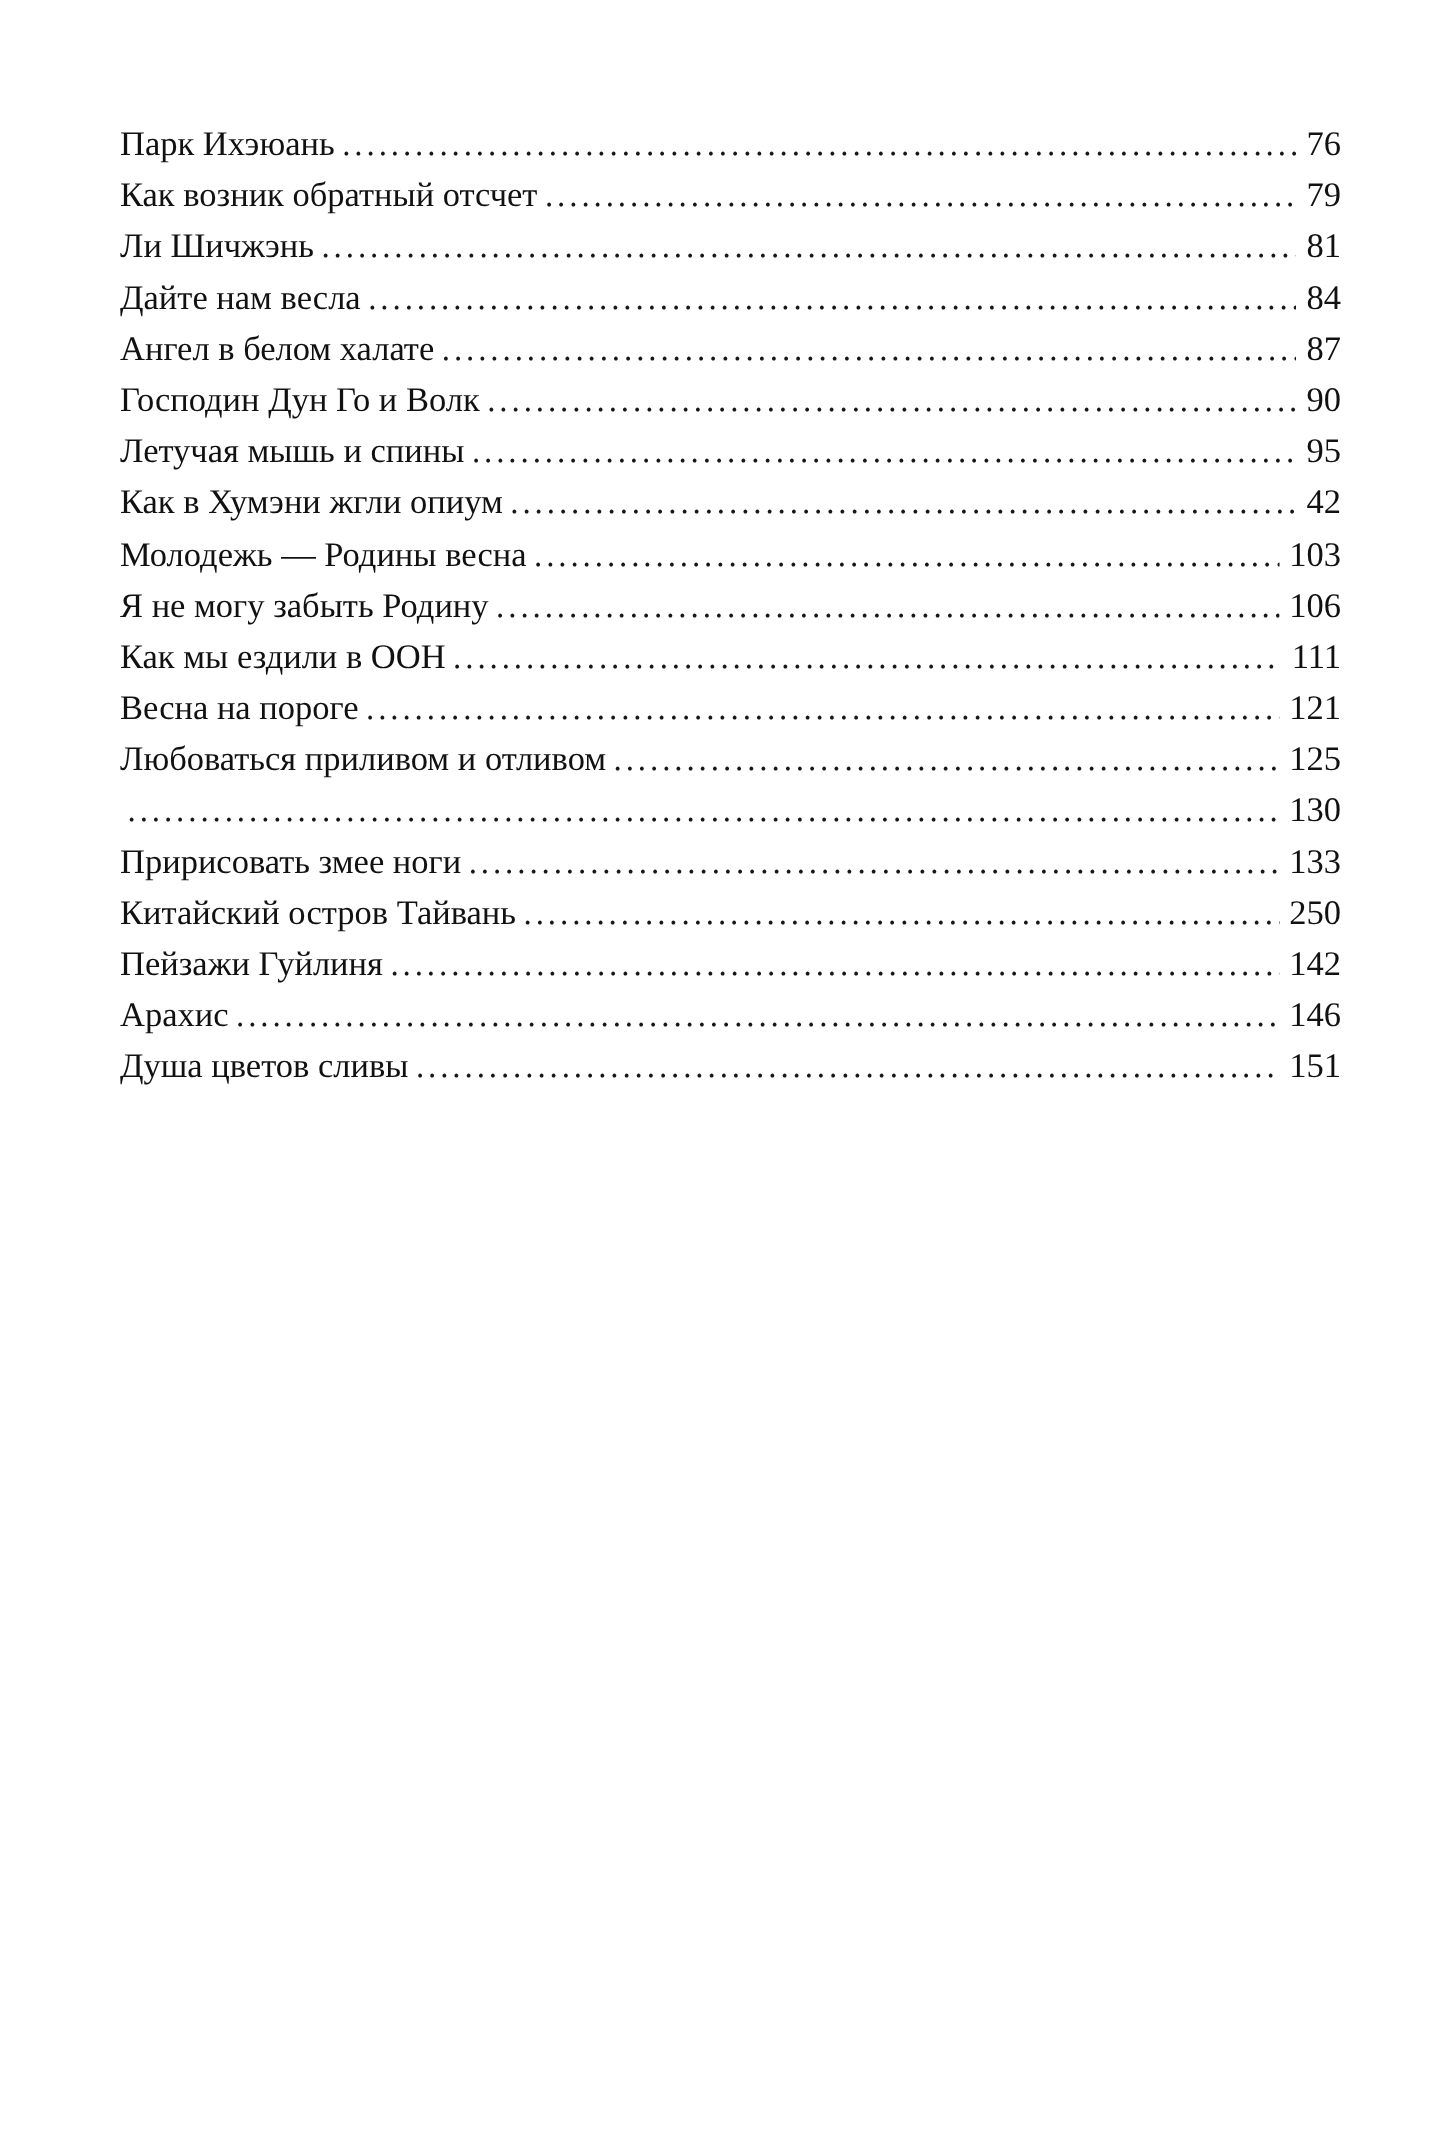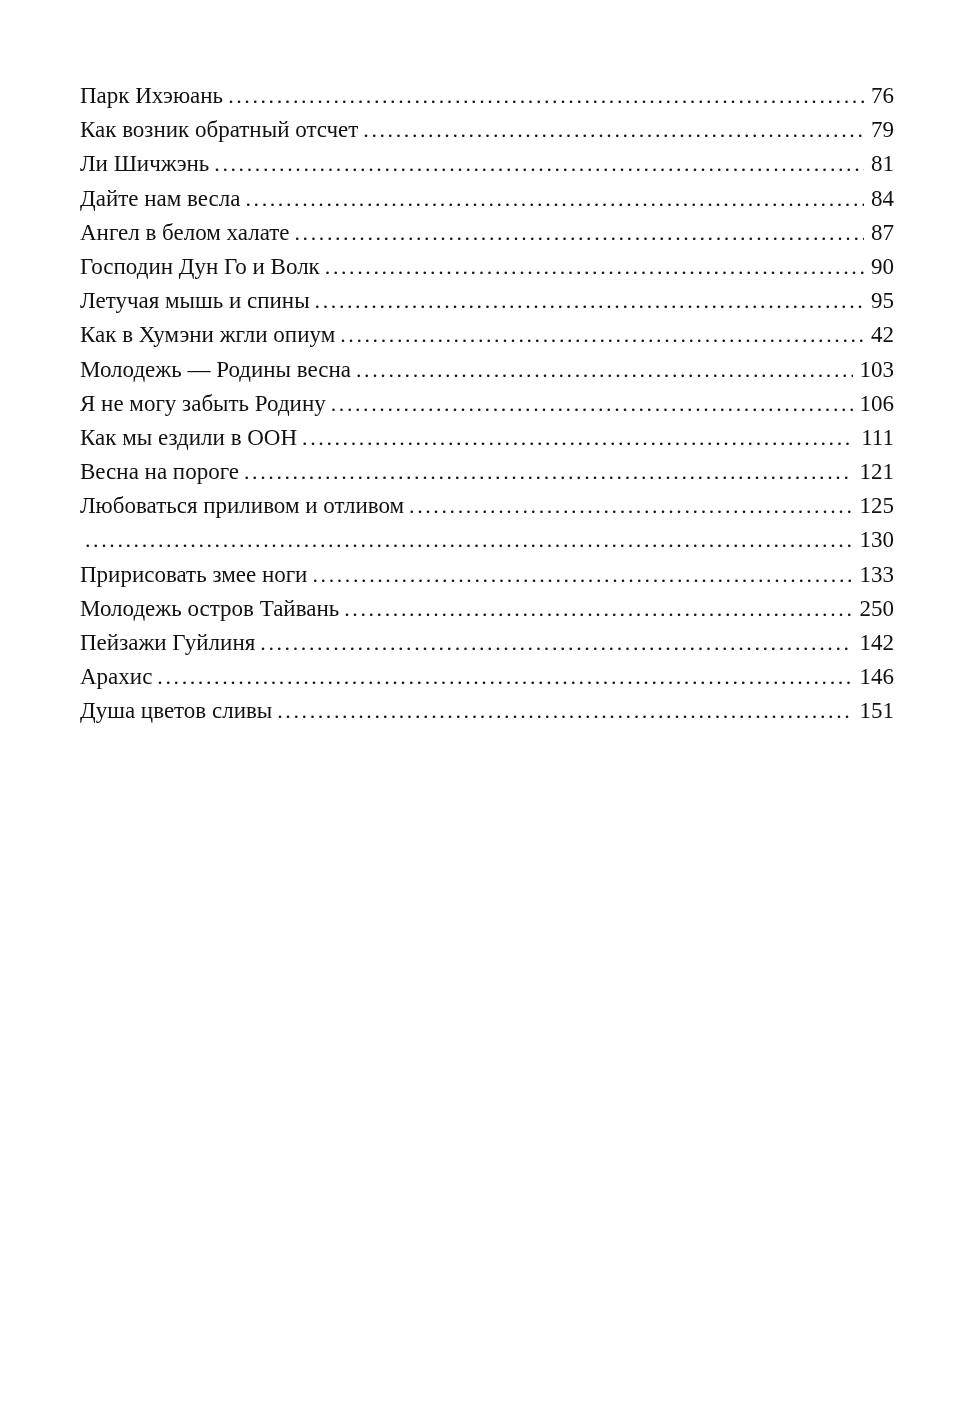--- a/index.html
+++ b/index.html
@@ -138,21 +138,21 @@
     <span class="pagenum">130</span>
   </div>
 
   <div class="row">
     <span class="title">Пририсовать змее ноги</span>
     <span class="dots"></span>
     <span class="pagenum">133</span>
   </div>
 
   <div class="row">
-    <span class="title">Молодежь остров Тайвань</span>
+    <span class="title">Китайский остров Тайвань</span>
     <span class="dots"></span>
     <span class="pagenum">250</span>
   </div>
 
   <div class="row">
     <span class="title">Пейзажи Гуйлиня</span>
     <span class="dots"></span>
     <span class="pagenum">142</span>
   </div>
 

